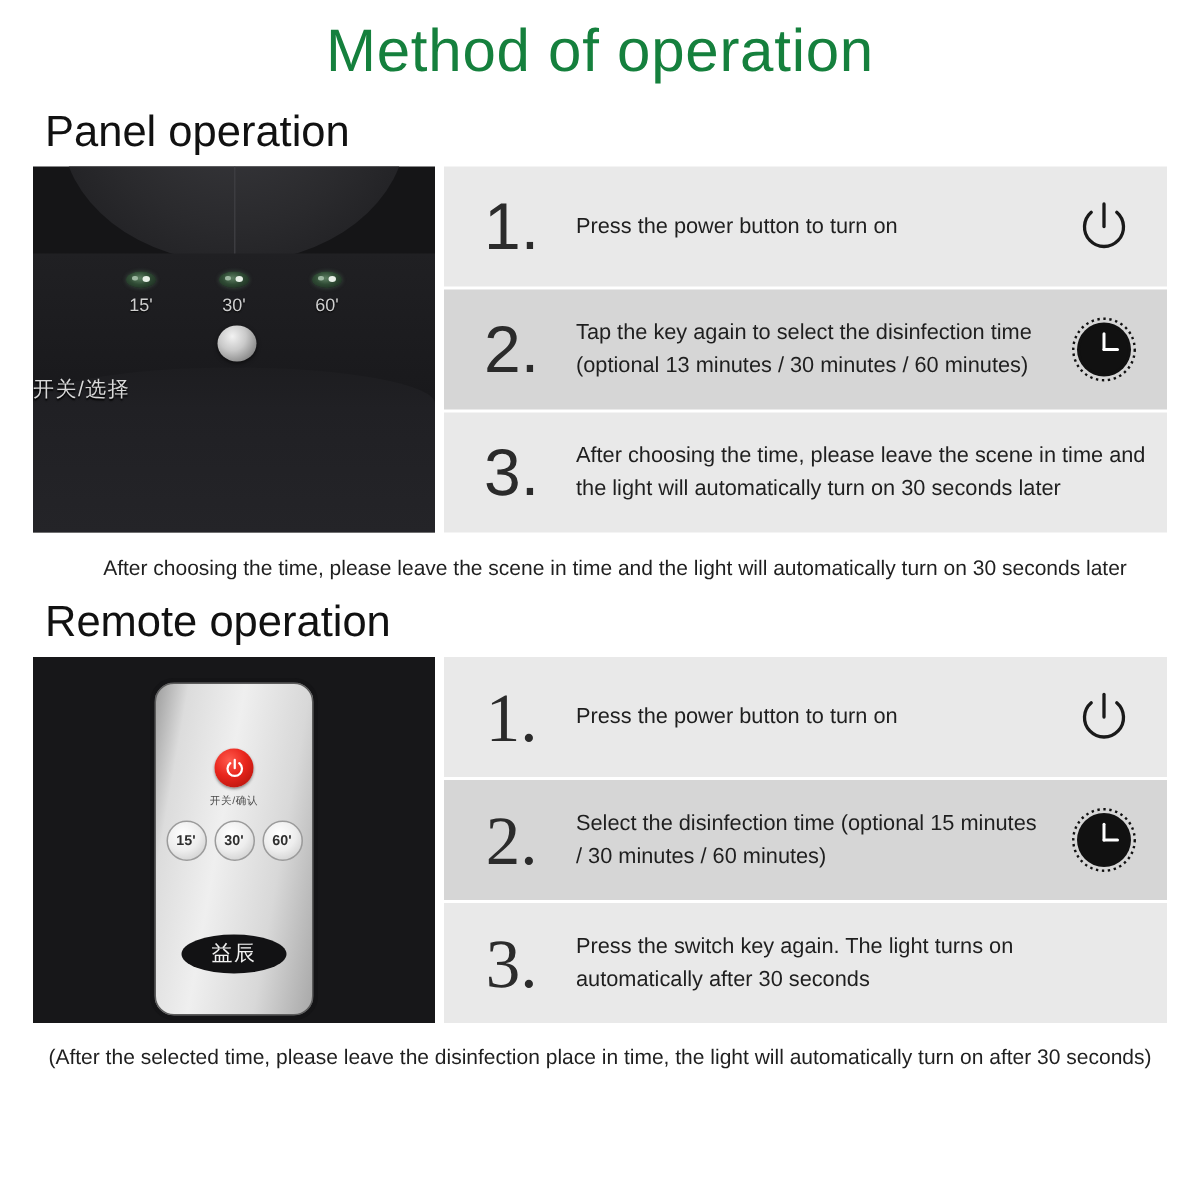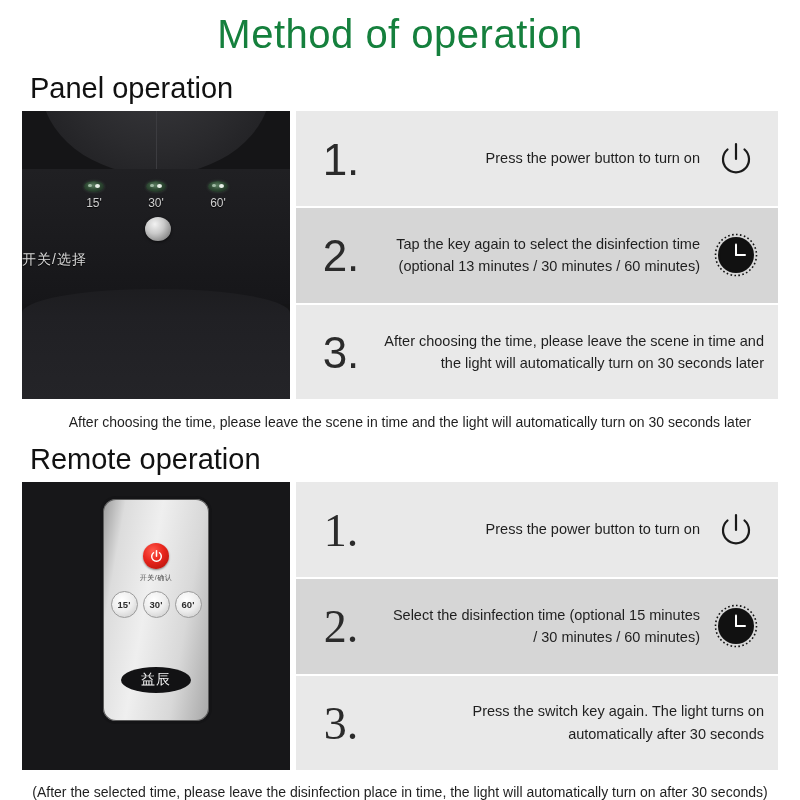--- a/index.html
+++ b/index.html
@@ -42,21 +42,21 @@
   
   .block {
     display: flex;
     width: 756px;
     margin-left: 22px;
     margin-top: 6px;
     align-items: stretch;
   }
   .photo {
     width: 268px;
-    height: 288px;
+    height: 244px;
     flex: none;
     position: relative;
     overflow: hidden;
   }
   .steps {
     flex: 1;
     display: flex;
     flex-direction: column;
     margin-left: 6px;
   }
@@ -79,21 +79,21 @@
     color: #2b2b2b;
     text-align: center;
     padding-top: 2px;
   }
   .step-num.serif { font-family: "Liberation Serif", serif; font-size: 46px; }
   .step-text {
     flex: 1;
     font-size: 14.5px;
     line-height: 1.55;
     color: #1f1f1f;
-    text-align: right;
+    text-align: left;
     padding: 0 4px;
   }
   .step-icon {
     width: 64px;
     flex: none;
     display: flex;
     align-items: center;
     justify-content: center;
   }
   .step-icon.empty { width: 0; }

